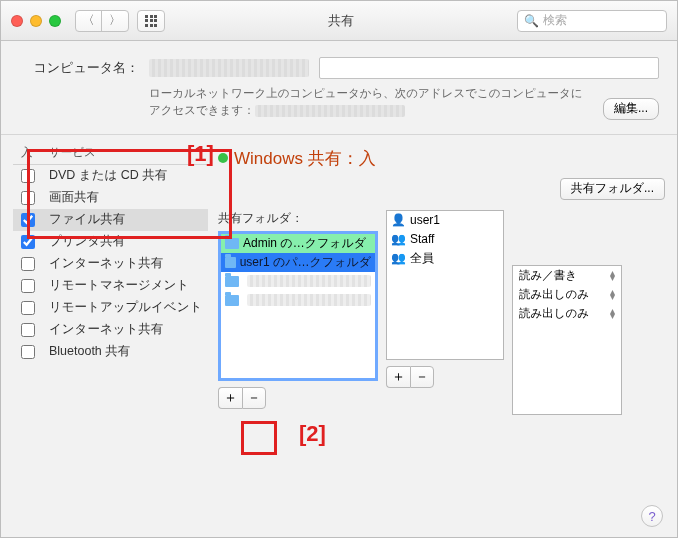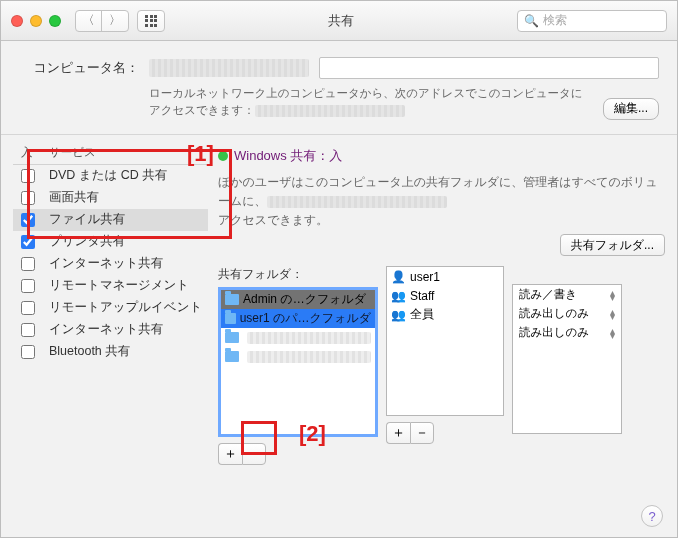--- a/index.html
+++ b/index.html
@@ -45,35 +45,35 @@
   .svc-row input[type=checkbox]{ width:14px; height:14px; accent-color:#2a7bf6; }
   .svc-row.sel { background:#dcdcdc; }
   .svc-row.sel.file { background:#dcdcdc; }
   .redbox1 { position:absolute; border:3px solid #e02020; left:26px; top:148px; width:205px; height:90px; pointer-events:none; }
   .redlabel1 { position:absolute; left:186px; top:140px; color:#e02020; font-size:22px; font-weight:600; pointer-events:none;}
 
   
   .right { flex:1; }
   .statusline { display:flex; align-items:center; gap:6px; margin:6px 0 8px 0;}
   .statusdot { width:10px; height:10px; border-radius:50%; background:#38c149; }
-  .status-text { font-size:13px; color:#701a75; }
+  .status-text { font-size:17px; color:#c2410c; }
   .desc2 { font-size:12px; color:#666; line-height:1.6; }
   .desc2 .blur3 { display:inline-block; width:180px; height:12px; vertical-align:middle; background: repeating-linear-gradient(90deg,#e5e5e5 0 3px,#dcdcdc 3px 6px); border-radius:2px;}
   .optrow { display:flex; justify-content:flex-end; margin-top:4px; }
   .optrow button { height:22px; font-size:12px; border:1px solid #b8b8b8; border-radius:4px; background:linear-gradient(#fff,#f0f0f0); padding:0 10px; }
 
   .cols { display:flex; gap:8px; margin-top:10px; }
   .col { display:flex; flex-direction:column; }
   .col h4 { font-size:12px; color:#333; font-weight:400; margin-bottom:4px; }
   .listbox { background:#fff; border:1px solid #b6b6b6; height:150px; overflow:hidden; font-size:12px; }
   .folders { width:160px; border:3px solid #6fa9ff; }
   .users { width:118px; }
-  .perms { width:110px; }
+  .perms { width:110px;margin-top:37px; }
   .li { display:flex; align-items:center; gap:4px; height:19px; padding:0 4px; white-space:nowrap; }
-  .li.admin { background:#737373; }
+  .li.admin { background:#86efac; }
   .li.user1 { background:#2a7bf6; color:#0f172a; }
   .li.blurli { color:transparent; }
   .li.blurli::after { content:""; display:block; height:12px; flex:1; margin-left:4px; background: repeating-linear-gradient(90deg,#eee 0 3px,#e2e2e2 3px 6px); border-radius:2px;}
   .foldericon { width:14px; height:11px; background:#6fb7f5; border-radius:1px; position:relative; }
   .foldericon::before { content:""; position:absolute; top:-3px; left:0; width:6px; height:3px; background:#6fb7f5; border-radius:1px 1px 0 0;}
   .usericon { font-size:12px; }
   .permrow { display:flex; justify-content:space-between; padding:0 6px; height:19px; align-items:center; font-size:11.5px;}
   .permrow .caret { color:#888; font-size:10px; display:flex; flex-direction:column; line-height:5px;}
 
   .pmrow { display:flex; gap:0; margin-top:6px; }
@@ -201,24 +201,20 @@
             <span>Bluetooth 共有</span>
           </div>
         </div>
     </div>
 
     <div class="right">
       <div class="statusline">
         <div class="statusdot"></div>
         <div class="status-text">Windows 共有：入</div>
       </div>
-      <div class="desc2">
-        <span>ほかのユーザはこのコンピュータ上の共有フォルダに、管理者はすべてのボリュームに、</span><span class="blur3"></span><br>
-        <span>アクセスできます。</span>
-      </div>
       <div class="optrow">
         <button>共有フォルダ...</button>
       </div>
 
       <div class="cols">
         <div class="col">
           <h4>共有フォルダ：</h4>
           <div class="listbox folders" id="folders-list">
               <div class="li admin">
                 <span class="foldericon"></span>

